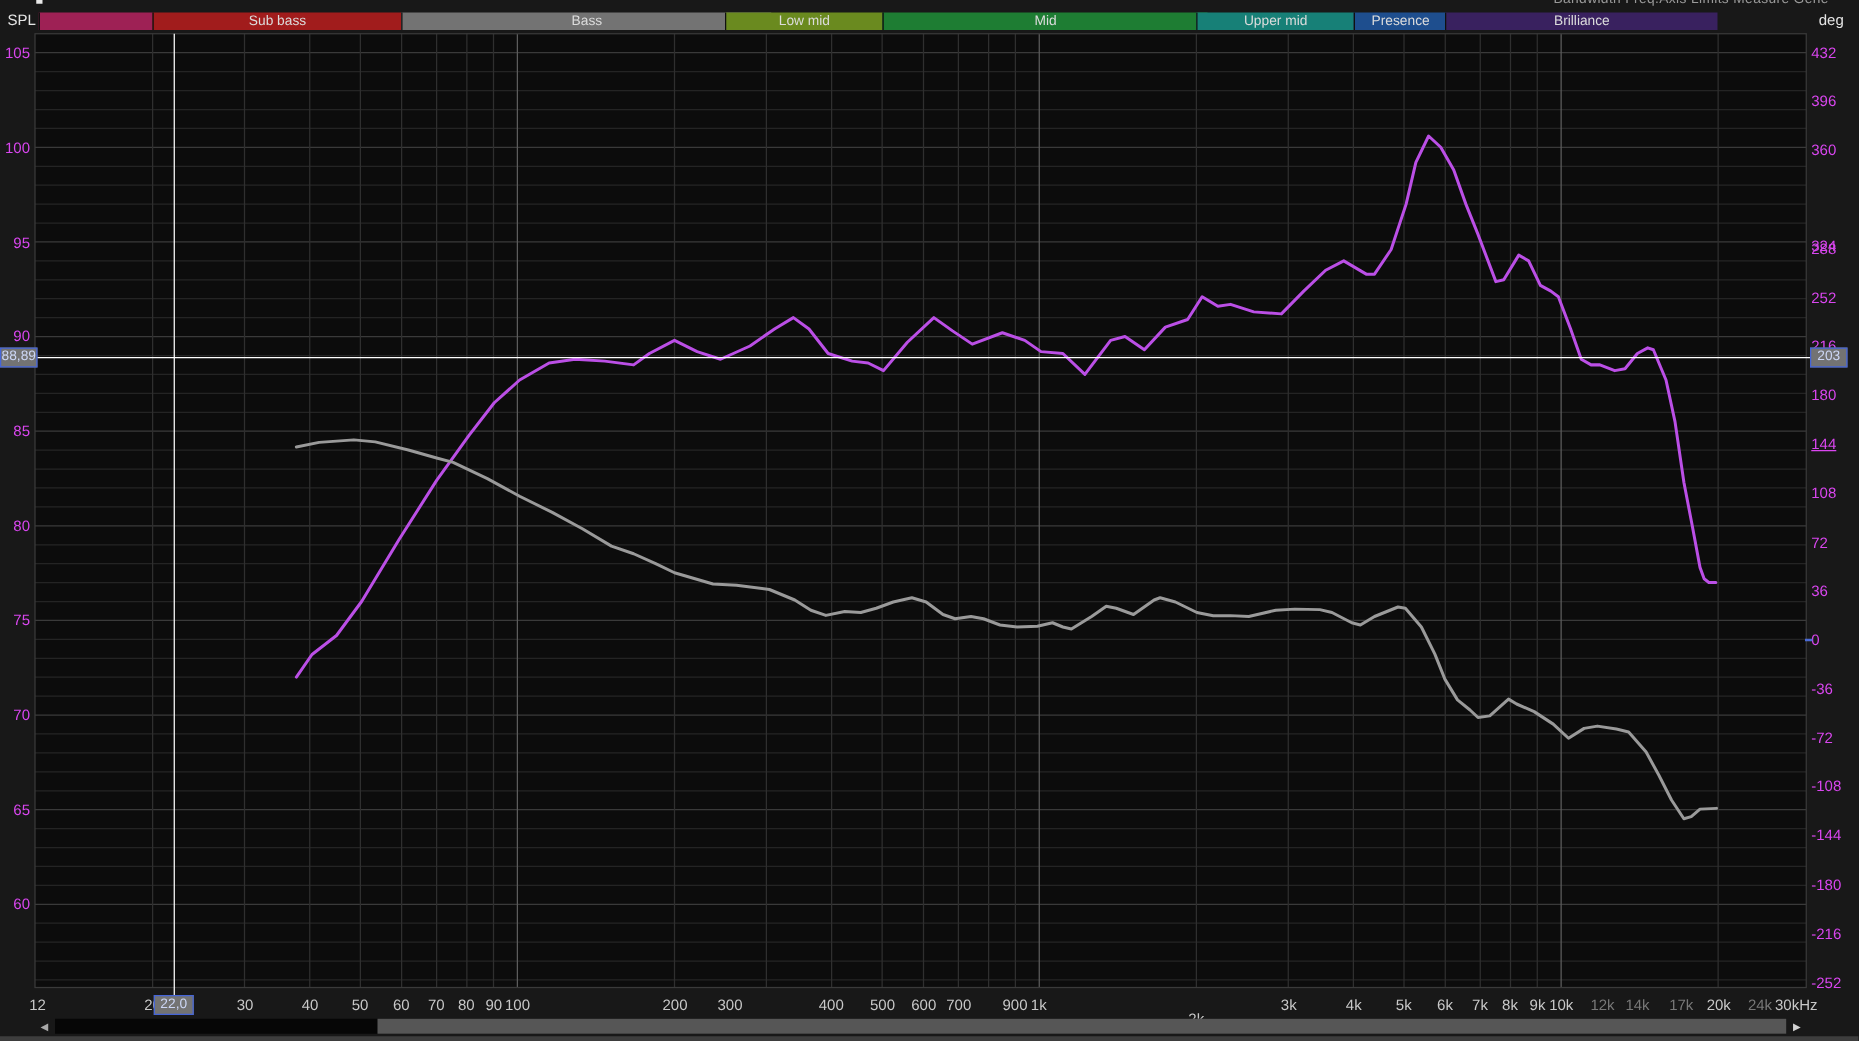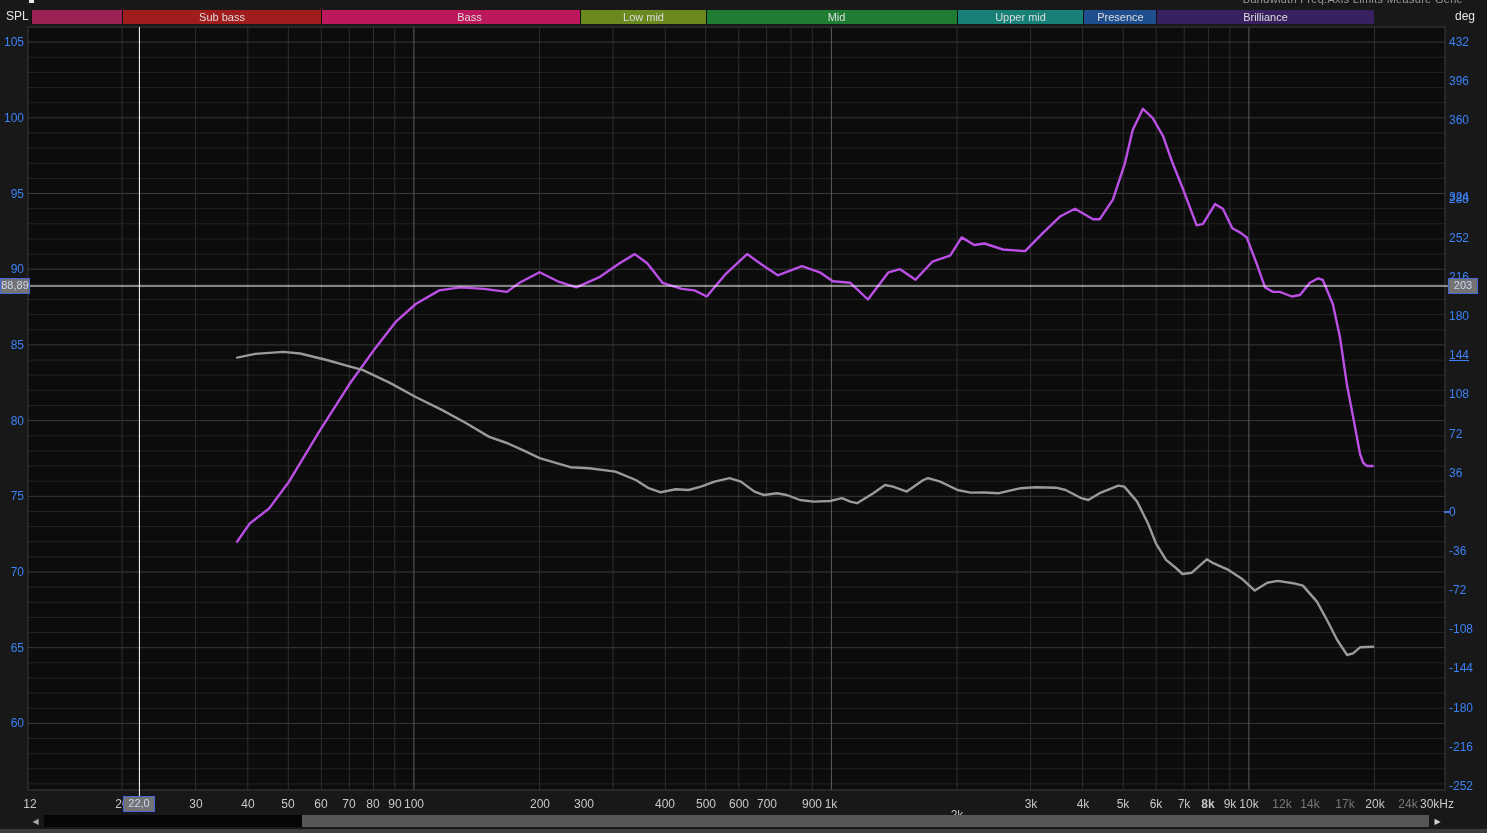--- a/index.html
+++ b/index.html
@@ -5,21 +5,21 @@
   html,body{margin:0;padding:0;background:#181818;}
   .app{position:relative;width:1487px;height:833px;background:#181818;overflow:hidden;
        font-family:"Liberation Sans",sans-serif;color:#c8c8c8;}
   #chart-svg{position:absolute;left:0;top:0;}
   .axis-title{position:absolute;top:9px;height:15px;font-size:12px;line-height:15px;color:#e4e4e4;}
   .axis-title.spl{left:6px;}
   .axis-title.deg{left:1455px;}
   .band{position:absolute;top:10px;height:14px;box-sizing:border-box;display:flex;align-items:center;
         justify-content:center;font-size:11px;color:#dcdcdc;white-space:nowrap;overflow:hidden;
         border-left:1px solid #101010;}
-  .ytick{position:absolute;font-size:12px;line-height:12px;color:#3b82f6;}
+  .ytick{position:absolute;font-size:12px;line-height:12px;color:#d946ef;}
   .ytick.left{left:0;width:24px;text-align:right;}
   .ytick.right{left:1449px;text-align:left;}
   .xtick{position:absolute;top:797px;font-size:12px;line-height:14px;color:#c8c8c8;
          transform:translateX(-50%);white-space:nowrap;}
   .xtick.dim{color:#787878;}
   .cursor-box{position:absolute;box-sizing:border-box;border:1px solid #4565d8;background:#737373;
               color:#ccd6f4;font-size:11px;line-height:13px;text-align:center;z-index:6;}
   #cursor-left{left:0;width:30px;height:16px;}
   #cursor-right{left:1448px;width:30px;height:16px;}
   #cursor-bottom{top:796px;width:32px;height:16px;}
@@ -130,21 +130,21 @@
     <span>Bandwidth   Freq.Axis   Limits   Measure   Gene</span>
   </div>
   <div class="artifact"></div>
 
   <div class="axis-title spl">SPL</div>
   <div class="axis-title deg">deg</div>
 
   <div id="band-bar">
       <div class="band" style="left: 31px; width: 91px; background: rgb(158, 33, 85);"></div>
       <div class="band" style="left: 122px; width: 199px; background: rgb(161, 28, 28);">Sub bass</div>
-      <div class="band" style="left: 321px; width: 296px; background: #be185d;">Bass</div>
+      <div class="band" style="left: 321px; width: 296px; background: #737373;">Bass</div>
       <div class="band" style="left: 580px; width: 126px; background: rgb(106, 138, 31);">Low mid</div>
       <div class="band" style="left: 706px; width: 260px; background: rgb(30, 125, 51);">Mid</div>
       <div class="band" style="left: 957px; width: 126px; background: rgb(23, 128, 119);">Upper mid</div>
       <div class="band" style="left: 1083px; width: 74px; background: rgb(30, 78, 142);">Presence</div>
       <div class="band" style="left: 1156px; width: 218px; background: rgb(57, 33, 95);">Brilliance</div>
     </div>
   <div id="yticks-left">
       <div class="ytick left" style="top: 36px;">105</div>
       <div class="ytick left" style="top: 112px;">100</div>
       <div class="ytick left" style="top: 188px;">95</div>
@@ -196,21 +196,21 @@
       <div class="xtick" style="left: 739px;">600</div>
       <div class="xtick" style="left: 767px;">700</div>
       <div class="xtick" style="left: 812px;">900</div>
       <div class="xtick" style="left: 831px;">1k</div>
       <div class="xtick" style="left: 957px; margin-top: 11px;">2k</div>
       <div class="xtick" style="left: 1031px;">3k</div>
       <div class="xtick" style="left: 1083px;">4k</div>
       <div class="xtick" style="left: 1123px;">5k</div>
       <div class="xtick" style="left: 1156px;">6k</div>
       <div class="xtick" style="left: 1184px;">7k</div>
-      <div class="xtick" style="left: 1208px; font-weight: bold;">8k</div>
+      <div class="xtick" style="left: 1208px;">8k</div>
       <div class="xtick" style="left: 1230px;">9k</div>
       <div class="xtick" style="left: 1249px;">10k</div>
       <div class="xtick dim" style="left: 1282px;">12k</div>
       <div class="xtick dim" style="left: 1310px;">14k</div>
       <div class="xtick dim" style="left: 1345px;">17k</div>
       <div class="xtick" style="left: 1375px;">20k</div>
       <div class="xtick dim" style="left: 1408px;">24k</div>
       <div class="xtick" style="left: 1437px;">30kHz</div>
     </div>
 

